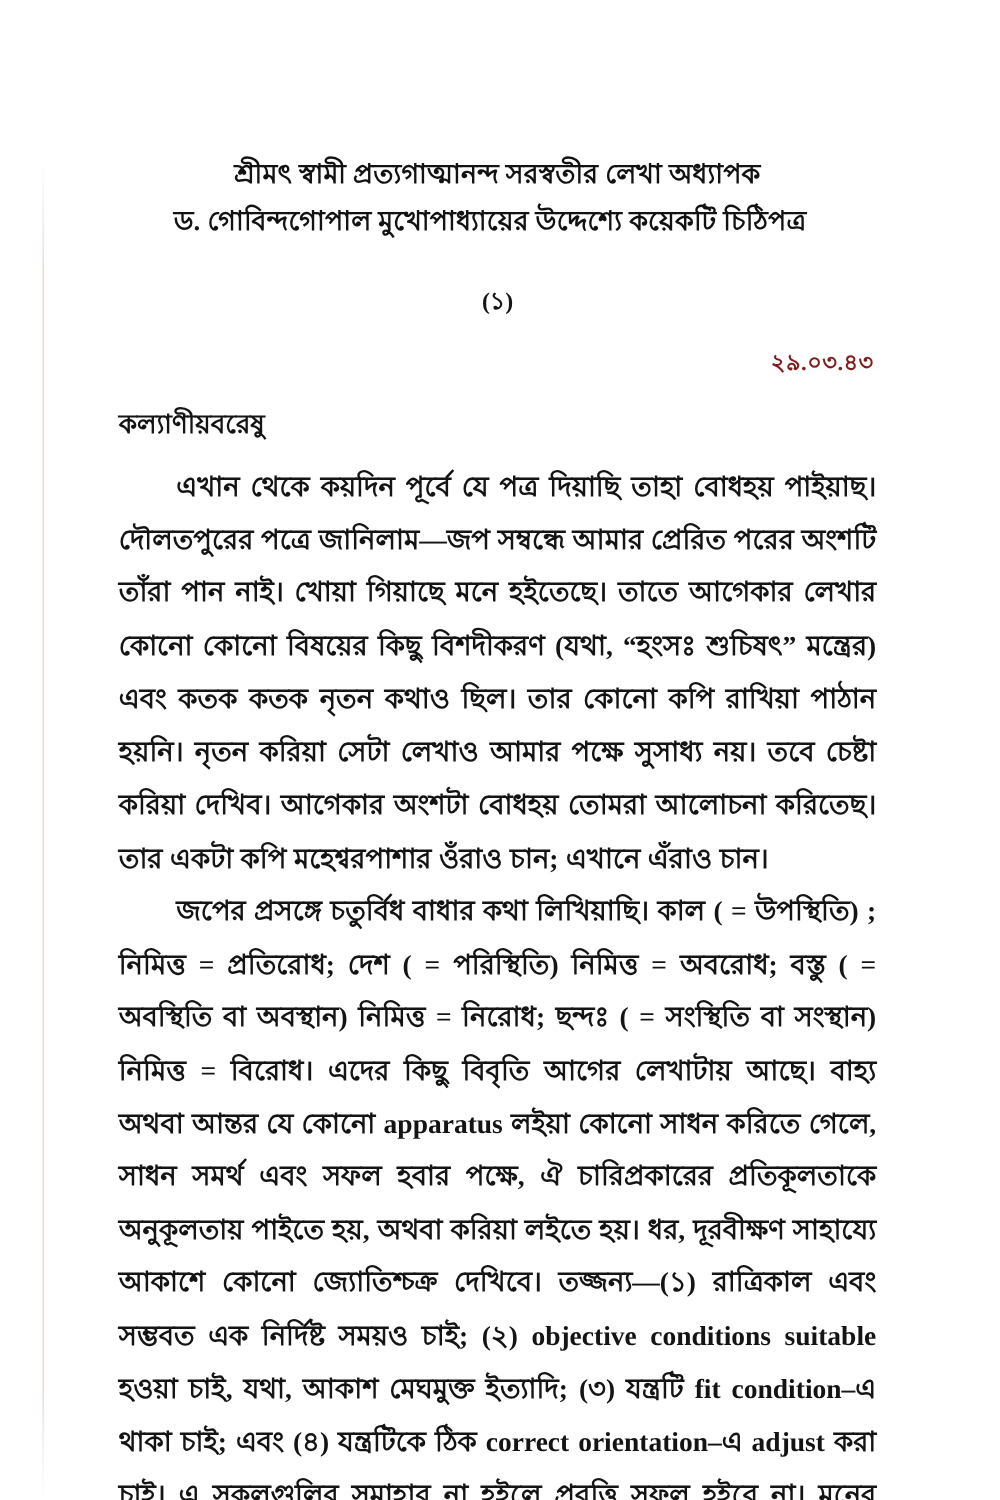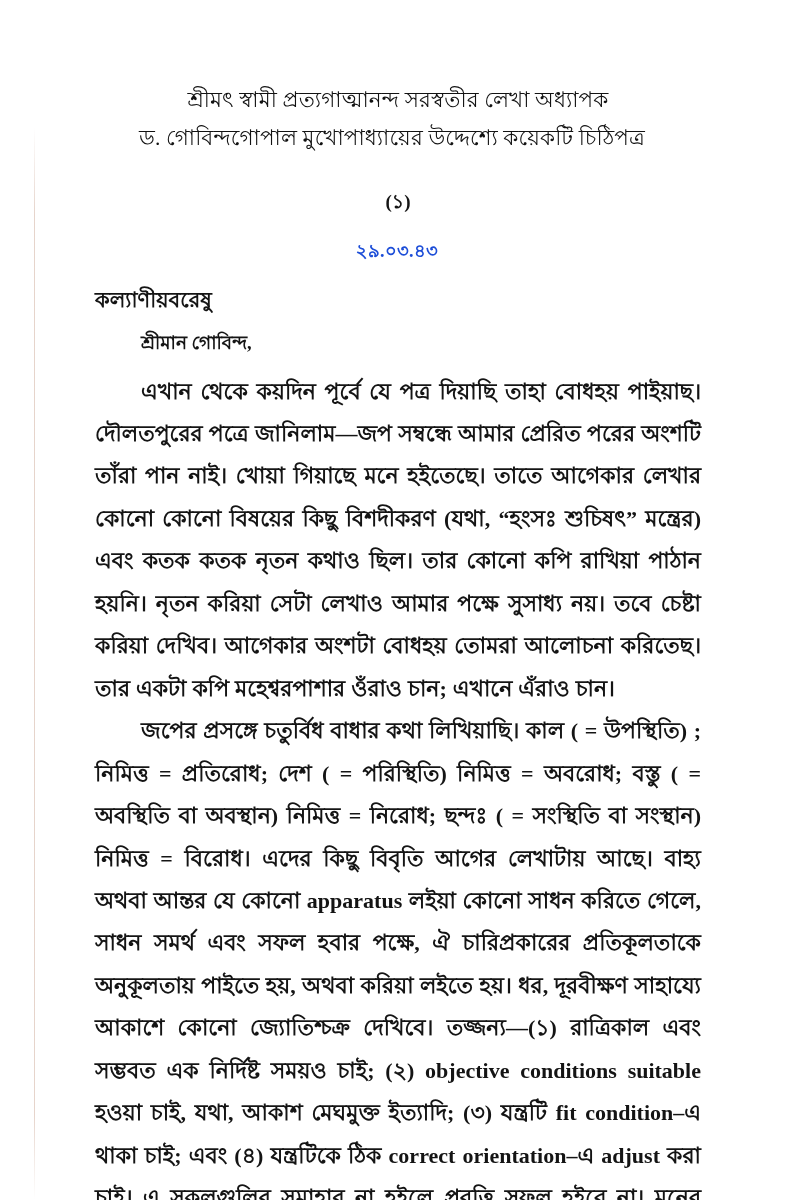--- a/index.html
+++ b/index.html
@@ -33,23 +33,23 @@
   .page {
     position: absolute;
     left: 95px;
     top: 0;
     width: 606px;
     height: 1200px;
   }
 
   .doc-title {
     margin: 0;
-    padding-top: 81px;
+    padding-top: 120px;
     font-size: 21.5px;
-    font-weight: normal;
+    font-weight: bold;
     line-height: 1.78;
     text-align: center;
     letter-spacing: 0.15px;
     color: #121212;
   }
   .doc-title .title-line {
     display: block;
     white-space: nowrap;
   }
   .title-line-2 {
@@ -62,25 +62,25 @@
     text-align: center;
     font-size: 19px;
     font-weight: bold;
     color: #151515;
   }
 
   .letter-date {
     margin: 0;
     padding-top: 18px;
     padding-right: 2px;
-    text-align: center;
+    text-align: right;
     font-size: 18px;
     font-weight: bold;
     letter-spacing: 0.4px;
-    color: #1d4ed8;
+    color: #7f1d1d;
   }
 
   .salutation-formal {
     margin: 0;
     padding-top: 16px;
     text-align: left;
     font-size: 21px;
     font-weight: bold;
     color: #141414;
   }
@@ -126,19 +126,18 @@
     <span class="title-line title-line-1">শ্রীমৎ স্বামী প্রত্যগাত্মানন্দ সরস্বতীর লেখা অধ্যাপক</span>
     <span class="title-line title-line-2">ড. গোবিন্দগোপাল মুখোপাধ্যায়ের উদ্দেশ্যে কয়েকটি চিঠিপত্র</span>
   </h1>
 
   <div class="section-number">(১)</div>
 
   <div class="letter-date">২৯.০৩.৪৩</div>
 
   <div class="salutation-formal">কল্যাণীয়বরেষু</div>
 
-  <div class="salutation-name">শ্রীমান গোবিন্দ,</div>
 
   <p class="body-text"><span class="indent-lead"></span><span>এখান থেকে কয়দিন পূর্বে যে পত্র দিয়াছি তাহা বোধহয় পাইয়াছ। দৌলতপুরের পত্রে জানিলাম—জপ সম্বন্ধে আমার প্রেরিত পরের অংশটি তাঁরা পান নাই। খোয়া গিয়াছে মনে হইতেছে। তাতে আগেকার লেখার কোনো কোনো বিষয়ের কিছু বিশদীকরণ (যথা, “হংসঃ শুচিষৎ” মন্ত্রের) এবং কতক কতক নৃতন কথাও ছিল। তার কোনো কপি রাখিয়া পাঠান হয়নি। নৃতন করিয়া সেটা লেখাও আমার পক্ষে সুসাধ্য নয়। তবে চেষ্টা করিয়া দেখিব। আগেকার অংশটা বোধহয় তোমরা আলোচনা করিতেছ। তার একটা কপি মহেশ্বরপাশার ওঁরাও চান; এখানে এঁরাও চান।</span></p>
 
   <p class="body-text"><span class="indent-lead"></span><span>জপের প্রসঙ্গে চতুর্বিধ বাধার কথা লিখিয়াছি। কাল ( = উপস্থিতি) ; নিমিত্ত = প্রতিরোধ; দেশ ( = পরিস্থিতি) নিমিত্ত = অবরোধ; বস্তু ( = অবস্থিতি বা অবস্থান) নিমিত্ত = নিরোধ; ছন্দঃ ( = সংস্থিতি বা সংস্থান) নিমিত্ত = বিরোধ। এদের কিছু বিবৃতি আগের লেখাটায় আছে। বাহ্য অথবা আন্তর যে কোনো apparatus লইয়া কোনো সাধন করিতে গেলে, সাধন সমর্থ এবং সফল হবার পক্ষে, ঐ চারিপ্রকারের প্রতিকূলতাকে অনুকূলতায় পাইতে হয়, অথবা করিয়া লইতে হয়। ধর, দূরবীক্ষণ সাহায্যে আকাশে কোনো জ্যোতিশ্চক্র দেখিবে। তজ্জন্য—(১) রাত্রিকাল এবং সম্ভবত এক নির্দিষ্ট সময়ও চাই; (২) objective conditions suitable হওয়া চাই, যথা, আকাশ মেঘমুক্ত ইত্যাদি; (৩) যন্ত্রটি fit condition–এ থাকা চাই; এবং (৪) যন্ত্রটিকে ঠিক correct orientation–এ adjust করা চাই। এ সকলগুলির সমাহার না হইলে প্রবৃত্তি সফল হইবে না। মনের ব্যাপারেও এইরূপ। এ</span></p>
 
 </div>
 
 </body></html>

